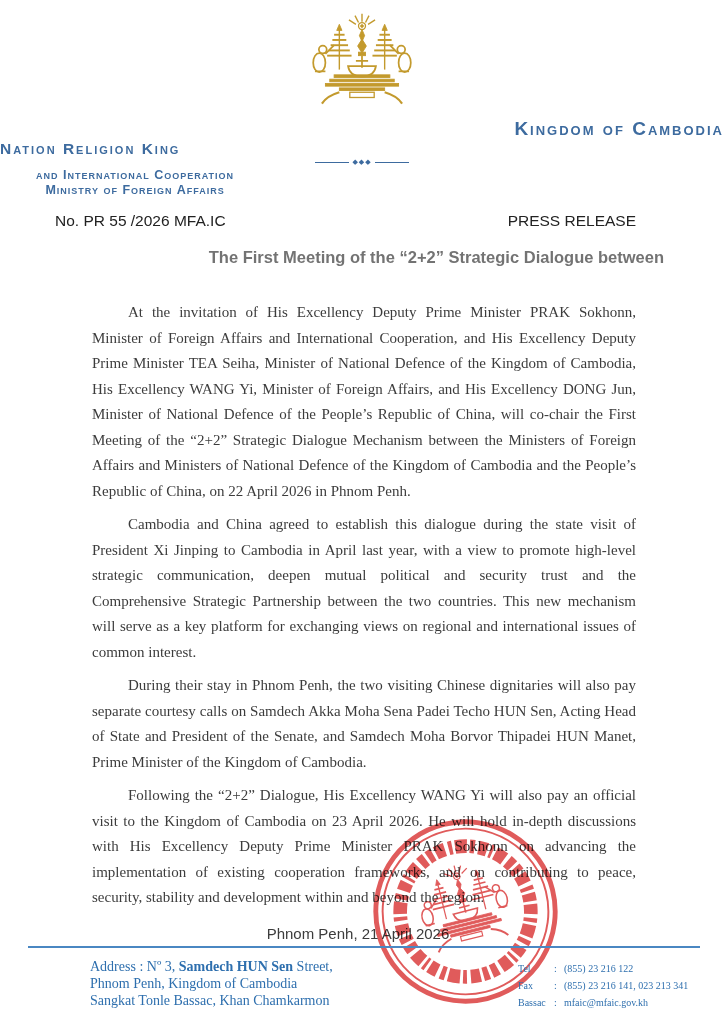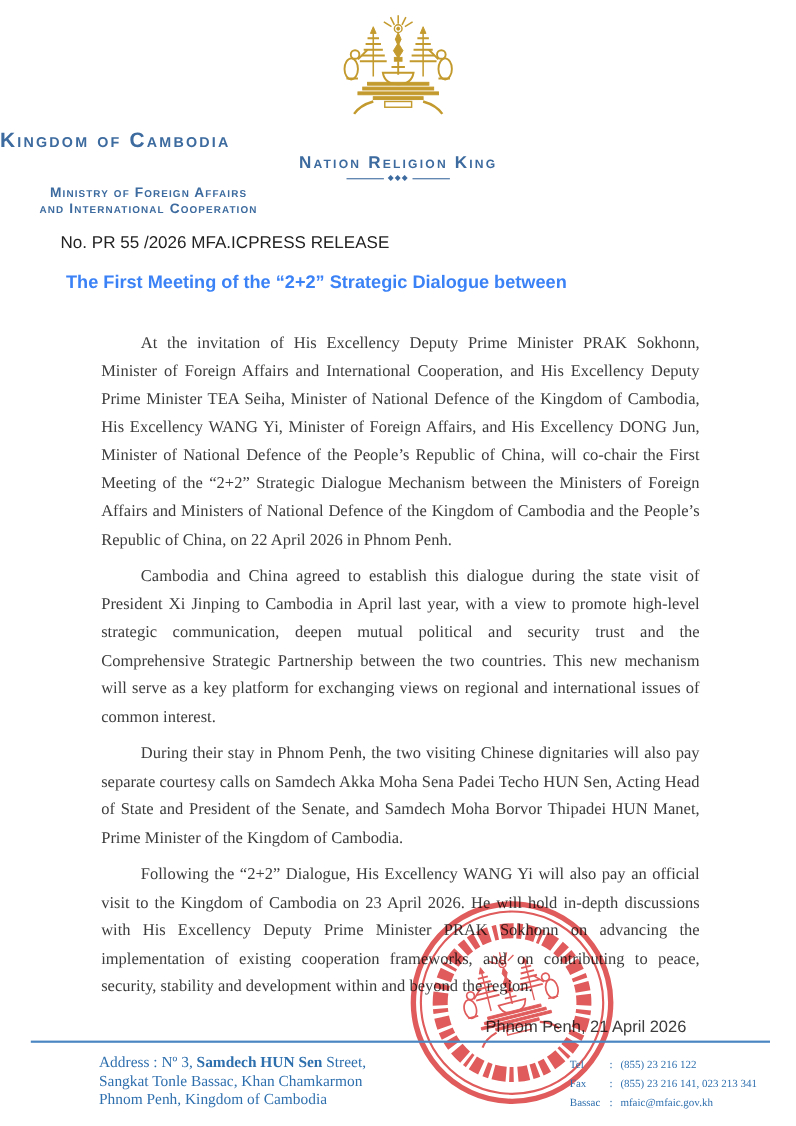--- a/index.html
+++ b/index.html
@@ -7,59 +7,59 @@
     position:relative;width:724px;height:1024px;margin:0 auto;
     background:#ffffff;overflow:hidden;
     font-family:"Liberation Sans",sans-serif;
   }
   
   .emblem-gold{
     position:absolute;left:50%;top:12px;transform:translateX(-50%);
     width:122px;height:103px;color:#c39a2d;
   }
   .kingdom{
-    position:absolute;left:0;right:0;top:118px;text-align:left;
+    position:absolute;left:0;right:0;top:118px;text-align:right;
     font-variant:small-caps;font-weight:bold;font-size:19px;
     letter-spacing:2px;color:#3d6b9f;
   }
   .motto{
-    position:absolute;left:0;right:0;top:140px;text-align:center;
+    position:absolute;left:0;right:0;top:140px;
     font-variant:small-caps;font-weight:bold;font-size:15.5px;
     letter-spacing:2px;color:#3d6b9f;
   }
   .divider{
     position:absolute;left:0;right:0;top:158px;text-align:center;
     color:#3d6b9f;font-size:7px;letter-spacing:1px;
   }
   .divider .bar{display:inline-block;vertical-align:middle;width:34px;height:1px;background:#3d6b9f;margin:0 3px;}
   .ministry{
     position:absolute;left:36px;top:168px;text-align:center;
     font-variant:small-caps;font-weight:bold;font-size:12.5px;
     letter-spacing:1px;line-height:15px;color:#3d6b9f;
   }
   
   .refrow{
     position:absolute;left:55px;right:88px;top:212px;
-    display:flex;
+    display:flex;justify-content:space-between;
     font-size:15.5px;color:#222222;
   }
   
   .title{
-    position:absolute;left:60px;right:60px;top:244px;text-align:left;
-    font-weight:bold;font-size:16.5px;line-height:27px;color:#3b82f6;
+    position:absolute;left:60px;right:60px;top:244px;text-align:right;
+    font-weight:bold;font-size:16.5px;line-height:27px;color:#737373;
   }
   
   .body-text{
     position:absolute;left:92px;right:88px;top:300px;
     font-size:15px;line-height:25.5px;color:#3c3c3c;
     text-align:justify;
   }
   .body-text p{margin:0 0 8px 0;text-indent:36px;font-family:Liberation Serif, serif;}
   .dateline{
-    margin-top:10px;margin-right:12px;text-align:right;text-indent:0;
+    margin-top:10px;margin-right:12px;text-align:center;text-indent:0;
     font-size:15px;color:#3c3c3c;
   }
   
   .stamp{
     position:absolute;left:368px;top:814px;width:195px;height:195px;
     color:#dc4242;opacity:.87;mix-blend-mode:multiply;pointer-events:none;
   }
   
   .footer-line{
     position:absolute;left:28px;right:24px;top:946px;height:2px;background:#4a87c2;
@@ -147,22 +147,22 @@
 
 <div class="page">
 
   <svg class="emblem-gold" viewBox="0 0 140 118">
     <use href="#royal-arms"></use>
   </svg>
   <div class="kingdom">Kingdom of Cambodia</div>
   <div class="motto">Nation Religion King</div>
   <div class="divider"><span class="bar"></span>◆◆◆<span class="bar"></span></div>
   <div class="ministry">
+    <div>and International Cooperation</div>
     <div>Ministry of Foreign Affairs</div>
-    <div>and International Cooperation</div>
   </div>
 
   <div class="refrow">
     <span>No. PR 55 /2026 MFA.IC</span>
     <span>PRESS RELEASE</span>
   </div>
 
   <div class="title">
     <div>The First Meeting of the “2+2” Strategic Dialogue between</div>
   </div>
@@ -181,22 +181,22 @@
       <circle cx="100" cy="100" r="85" stroke-width="2"></circle>
       <circle cx="100" cy="100" r="67" stroke-width="14" stroke-dasharray="6 3 10 4 4 3 12 3 5 4 9 3 3 3 11 4 7 3"></circle>
       <use href="#royal-arms" transform="translate(44,50) scale(0.8)"></use>
     </g>
   </svg>
 
   <div class="footer-line"></div>
 
   <div class="footer-address">
     <div><span>Address : Nº 3, </span><b>Samdech HUN Sen</b><span> Street,</span></div>
+    <div>Phnom Penh, Kingdom of Cambodia</div>
     <div>Sangkat Tonle Bassac, Khan Chamkarmon</div>
-    <div>Phnom Penh, Kingdom of Cambodia</div>
   </div>
 
   <div class="footer-contacts">
     <div class="contact-row">
       <span>Tel</span>
       <span>:</span>
       <span>(855) 23 216 122</span>
     </div>
     <div class="contact-row">
       <span>Fax</span>

